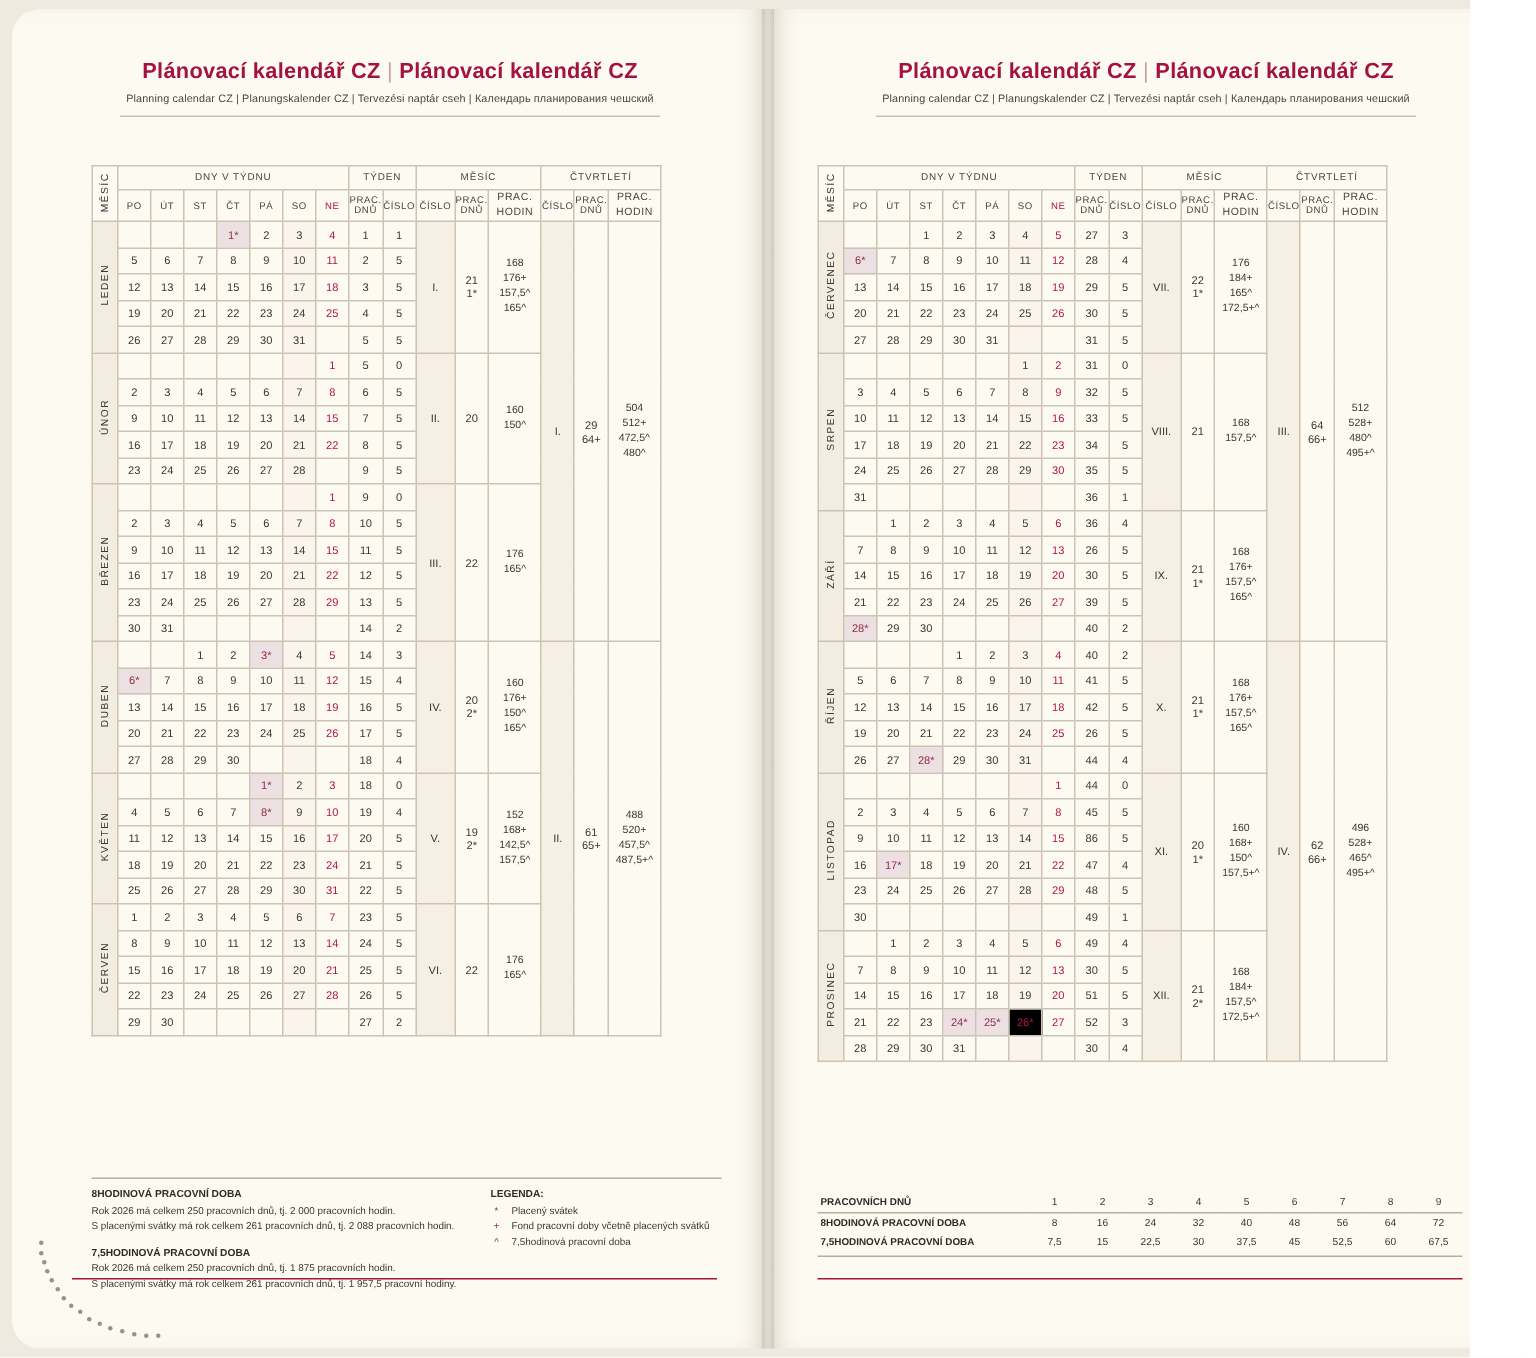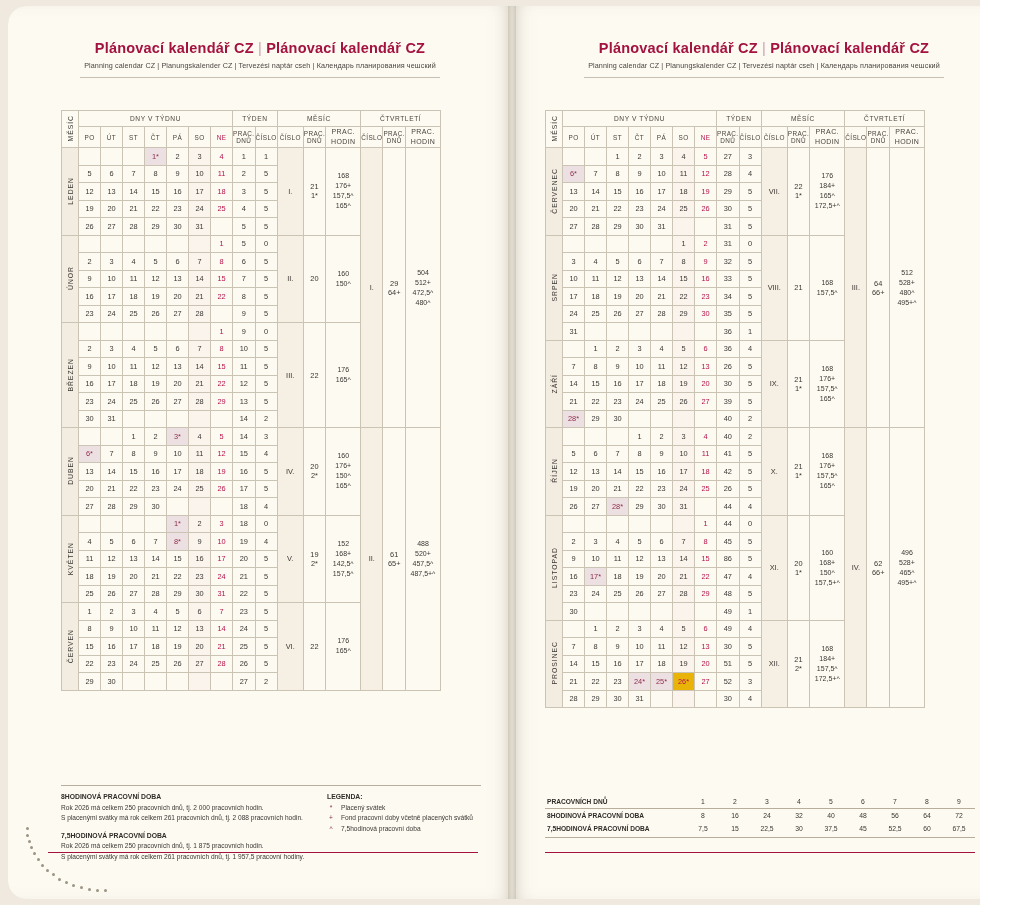--- a/index.html
+++ b/index.html
@@ -21,21 +21,21 @@
   
   table.cal{position:absolute;border-collapse:collapse;font-size:7.4px;color:#3b3733;}
   table.cal td,table.cal th{border:.6px solid #cbc3b4;text-align:center;vertical-align:middle;padding:0;font-weight:normal;}
   .grp{font-size:6.6px;letter-spacing:.6px;color:#4a443d;height:15px;}
   .sub2{font-size:6.4px;letter-spacing:.4px;color:#4a443d;height:15px;}
   .monthcell{width:16px;font-size:6.8px;letter-spacing:1px;color:#3b3733;}
   .monthcell span{display:inline-block;writing-mode:vertical-rl;transform:rotate(180deg);}
   td.d{width:21px;height:16.5px;}
   td.red{color:#b4134a;font-weight:bold;}
   td.hol{background:#ece0e2;color:#8f2b4d;font-weight:bold;}
-  td.holred{background:#eab308;color:#b4134a;font-weight:bold;}
+  td.holred{background:#000000;color:#b4134a;font-weight:bold;}
   td.sat{background:#faf4ec;}
   .nar{width:19px;}
   .wk{width:21px;}
   .num{width:25px;}
   .hrs{width:34px;font-size:7px;line-height:10px;}
   .rom{width:20px;}
   .blk{background:#f6efe4;}
   .band{background:#f3ece0;}
   tr.sep td{border-top:1px solid #b8ae9c;}
   

